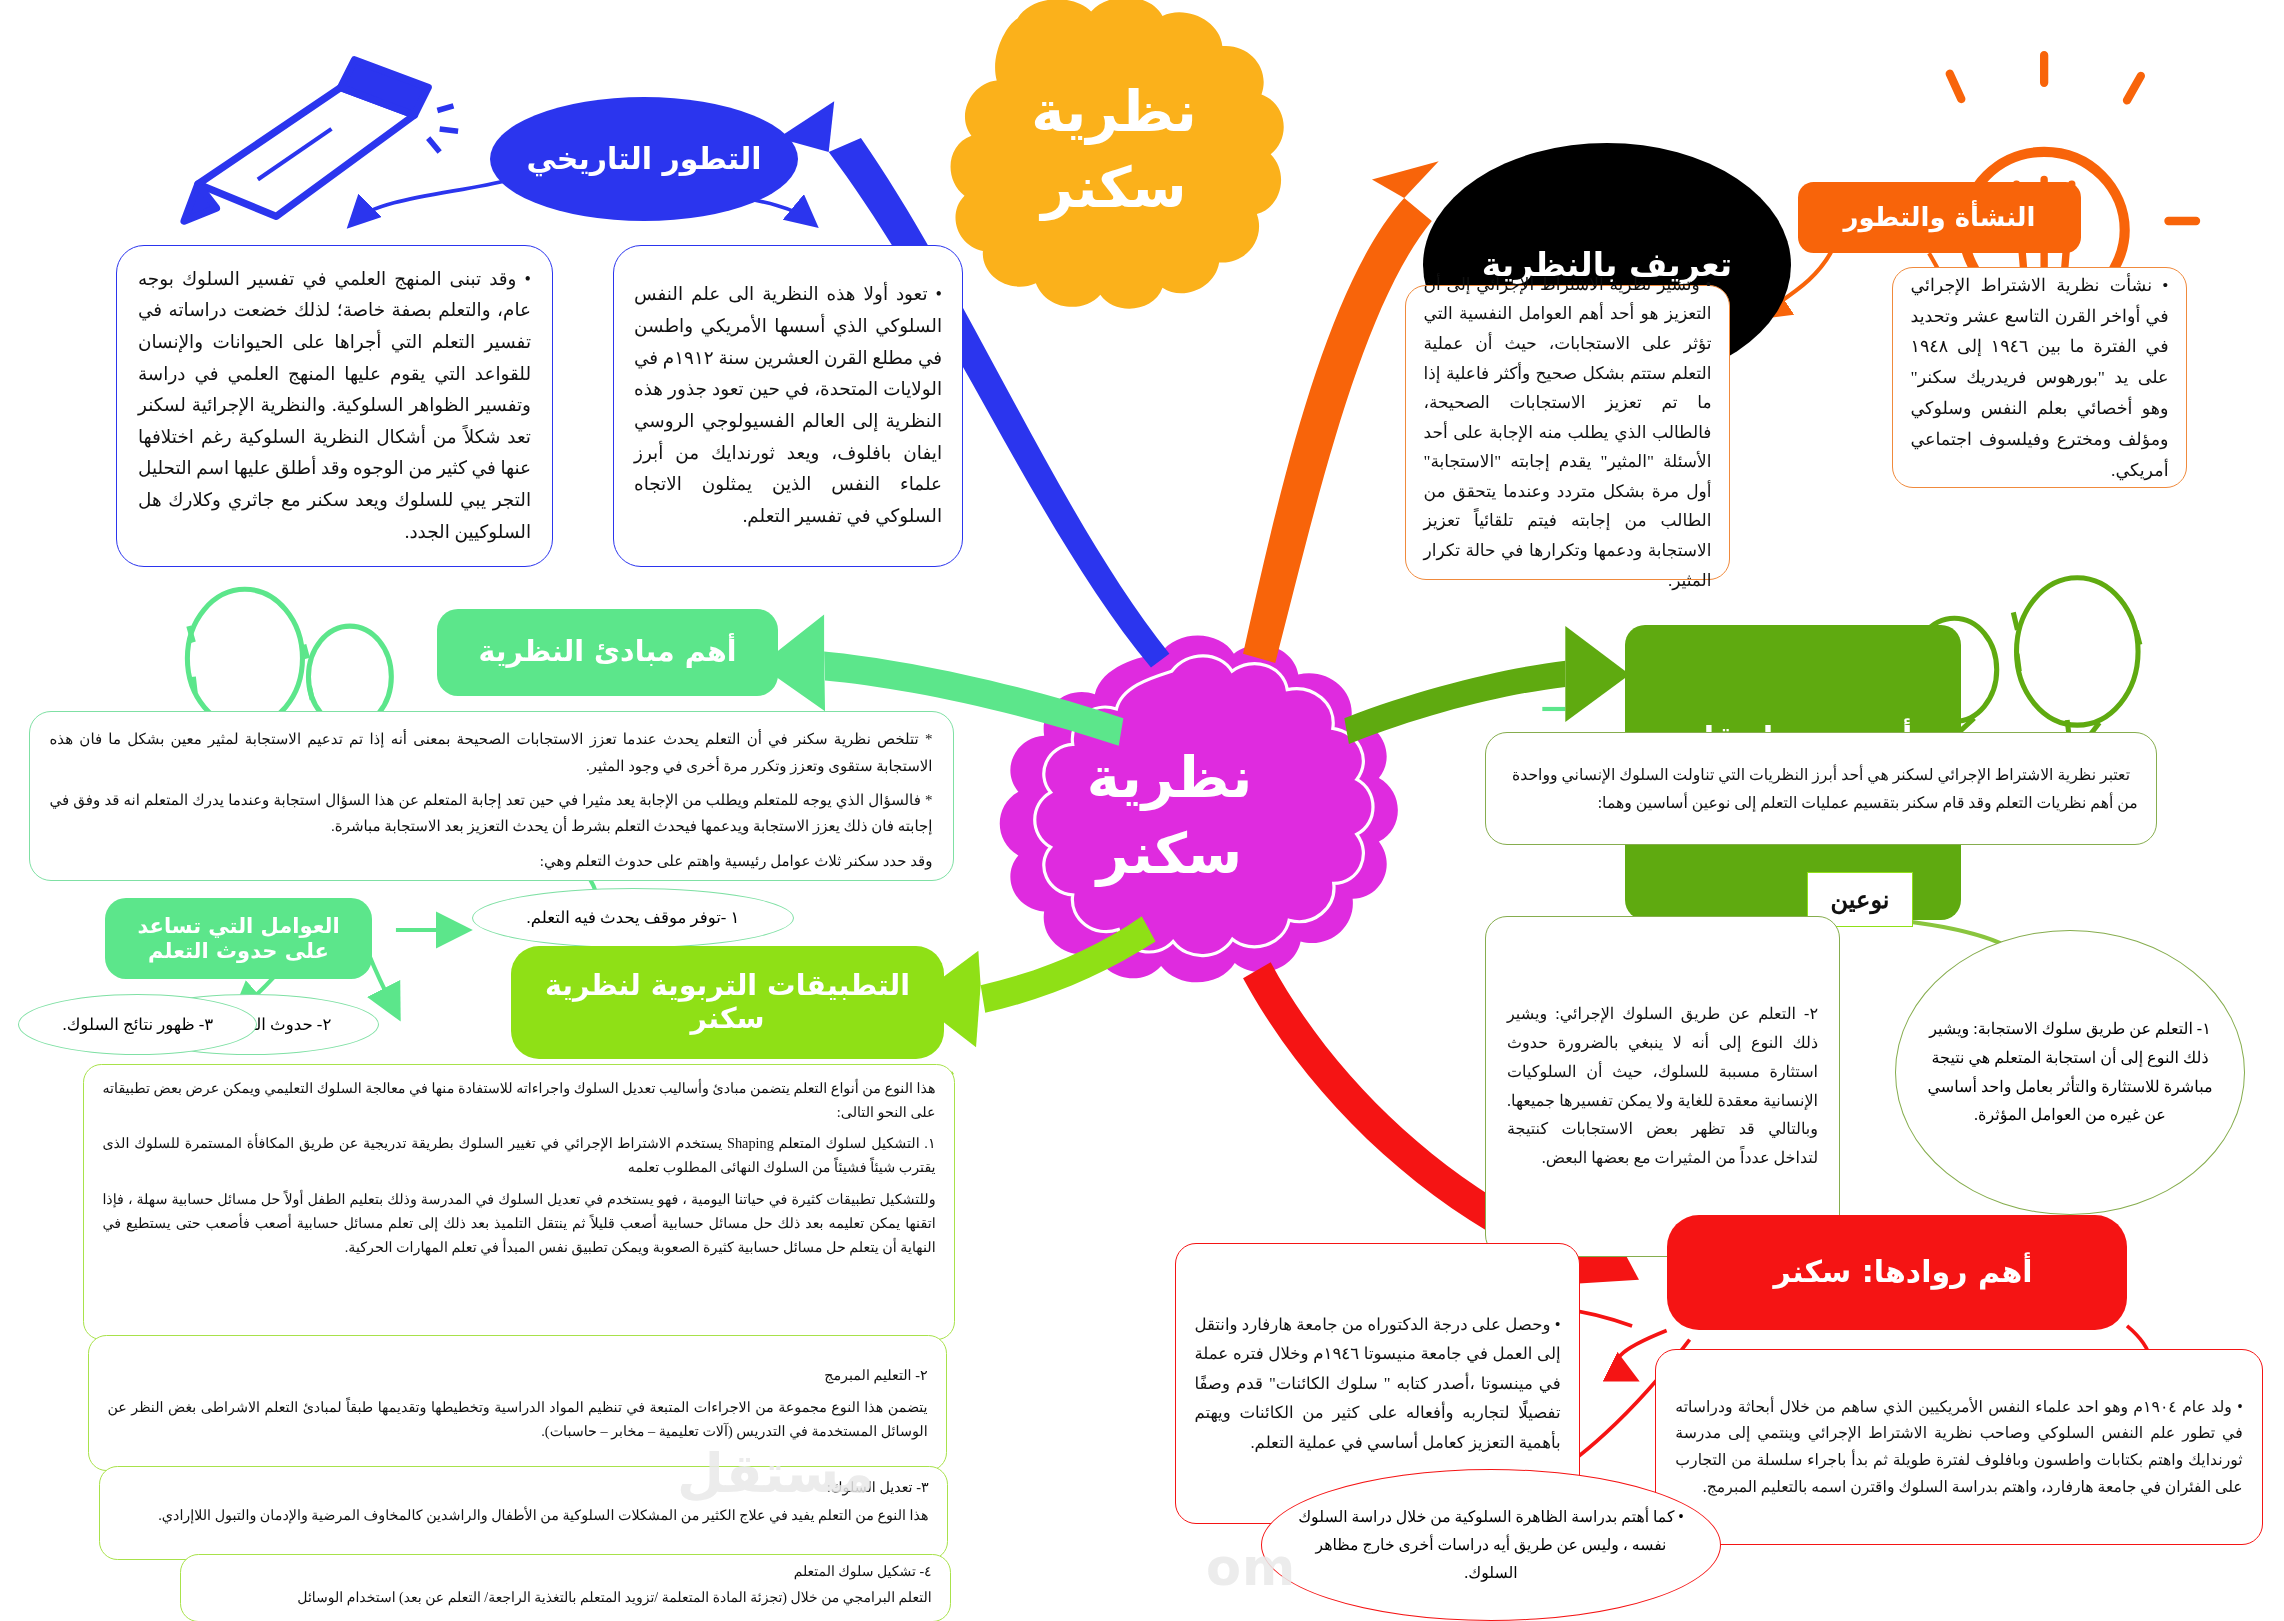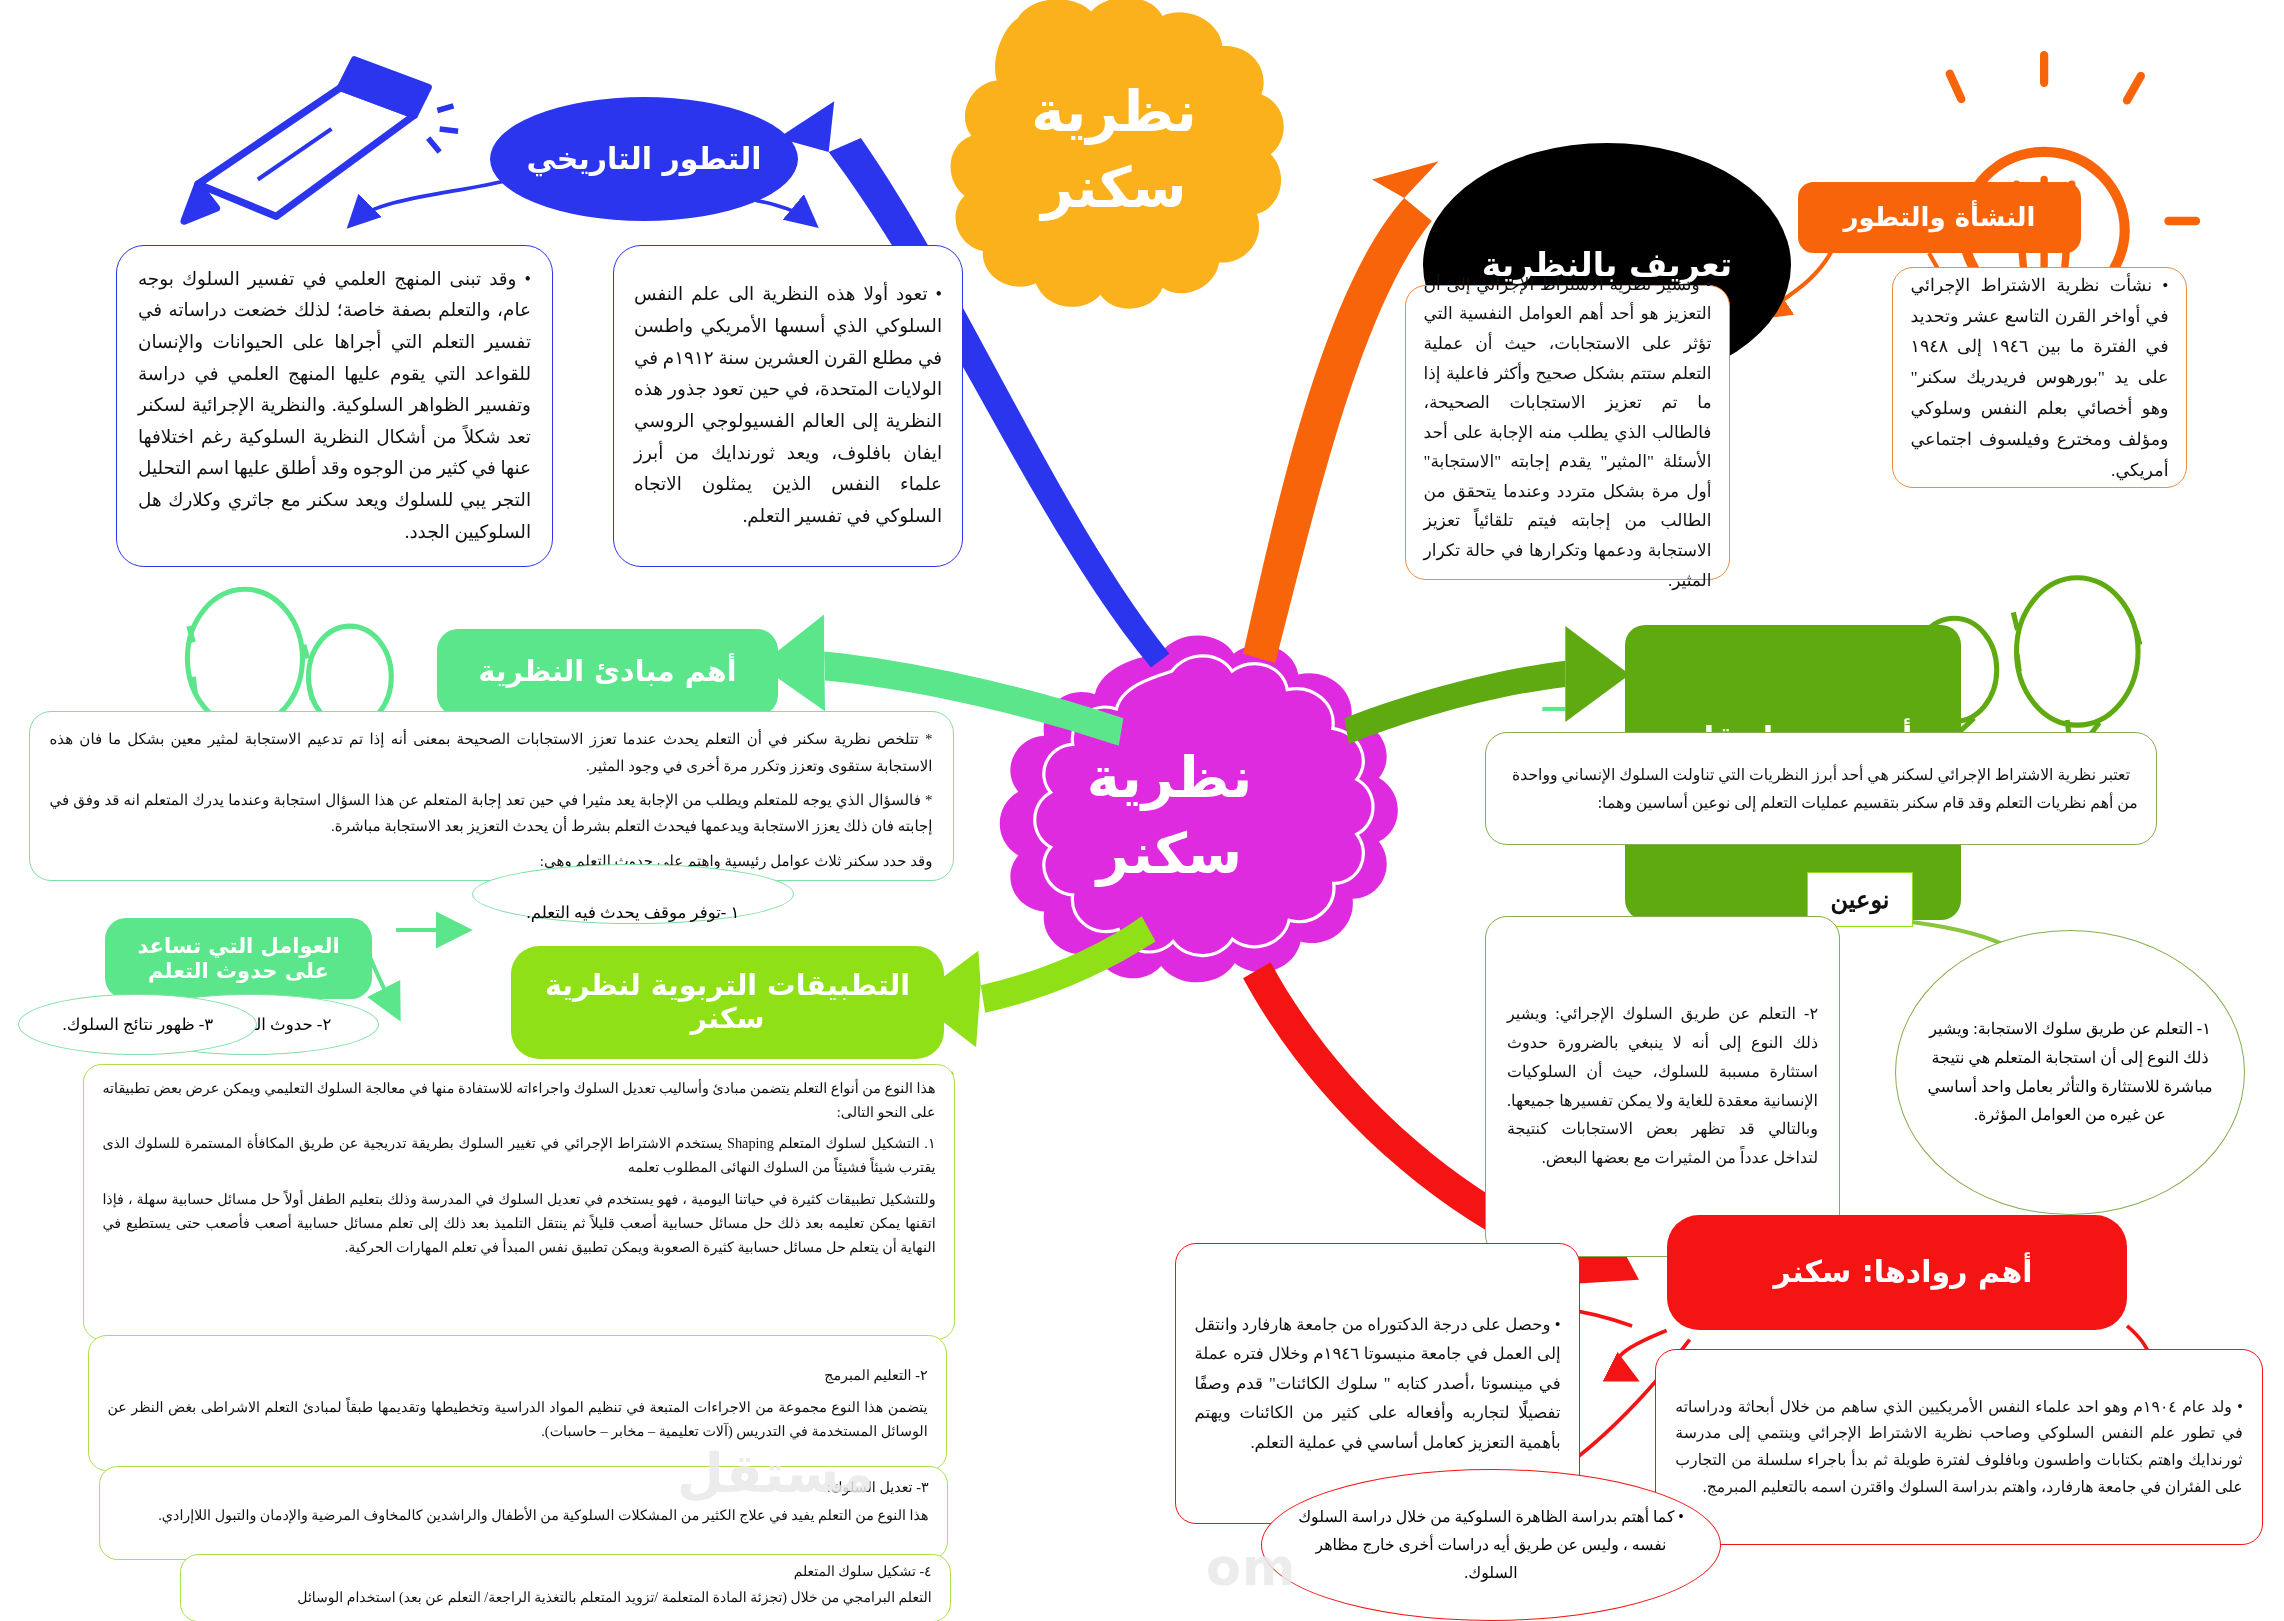--- a/index.html
+++ b/index.html
@@ -16,21 +16,21 @@
   
   .pill{
     display:flex;align-items:center;justify-content:center;
     text-align:center;color:#fff;font-weight:700;
     font-family:"DejaVu Sans","Liberation Sans",sans-serif;
     line-height:1.15;
   }
   .pill-blue   {background:#2b35ee;border-radius:50%/50%;}
   .pill-orange {background:#000000;border-radius:50%;}
   .pill-orange-sq{background:#f8640a;border-radius:15.7px;}
-  .pill-green-mint{background:#5ce68b;border-radius:21px;margin-top:20px;}
+  .pill-green-mint{background:#5ce68b;border-radius:21px;}
   .pill-green-dark{background:#5faa10;border-radius:20px;}
   .pill-green-lime{background:#8fe016;border-radius:28px;}
   .pill-red    {background:#f51414;border-radius:32px;padding-left:12px;}
 
   
   .card{
     background:#fff;box-sizing:border-box;
     display:flex;align-items:center;
     text-align:justify;text-align-last:right;
     color:#111;
@@ -265,21 +265,21 @@
   <div class="node card c-mint" style="left:28.5px;top:711px;width:925px;height:170px;padding:14px 20px;align-items:flex-start;">
     <div class="inner" style="font-size:15px;line-height:1.78;">
       <p>* تتلخص نظرية سكنر في أن التعلم يحدث عندما تعزز الاستجابات الصحيحة بمعنى أنه إذا تم تدعيم الاستجابة لمثير معين بشكل ما فان هذه الاستجابة ستقوى وتعزز وتكرر مرة أخرى في وجود المثير.</p>
       <p>* فالسؤال الذي يوجه للمتعلم ويطلب من الإجابة يعد مثيرا في حين تعد إجابة المتعلم عن هذا السؤال استجابة وعندما يدرك المتعلم انه قد وفق في إجابته فان ذلك يعزز الاستجابة ويدعمها فيحدث التعلم بشرط أن يحدث التعزيز بعد الاستجابة مباشرة.</p>
       <p>وقد حدد سكنر ثلاث عوامل رئيسية واهتم على حدوث التعلم وهي:</p>
     </div>
   </div>
 
   <div class="node pill pill-green-mint" style="left:105px;top:898px;width:267px;height:81px;font-size:21px;padding:0 11px;">العوامل   التي   تساعد على حدوث التعلم</div>
 
-  <div class="node oval o-mint" style="left:472px;top:864px;width:322px;height:60px;padding:0 12px;align-items:flex-end;">
+  <div class="node oval o-mint" style="left:472px;top:888px;width:322px;height:60px;padding:0 12px;">
     <span style="font-size:16.6px;">١ -توفر موقف يحدث فيه التعلم.</span>
   </div>
 
   <div class="node oval o-mint" style="left:121px;top:994px;width:258px;height:61px;padding:0 10px;">
     <span style="font-size:16.6px;">٢- حدوث السلوك نفسه.</span>
   </div>
 
   <div class="node oval o-mint" style="left:18.4px;top:994px;width:239px;height:61px;padding:0 10px;">
     <span style="font-size:16.6px;">٣- ظهور نتائج السلوك.</span>
   </div>

